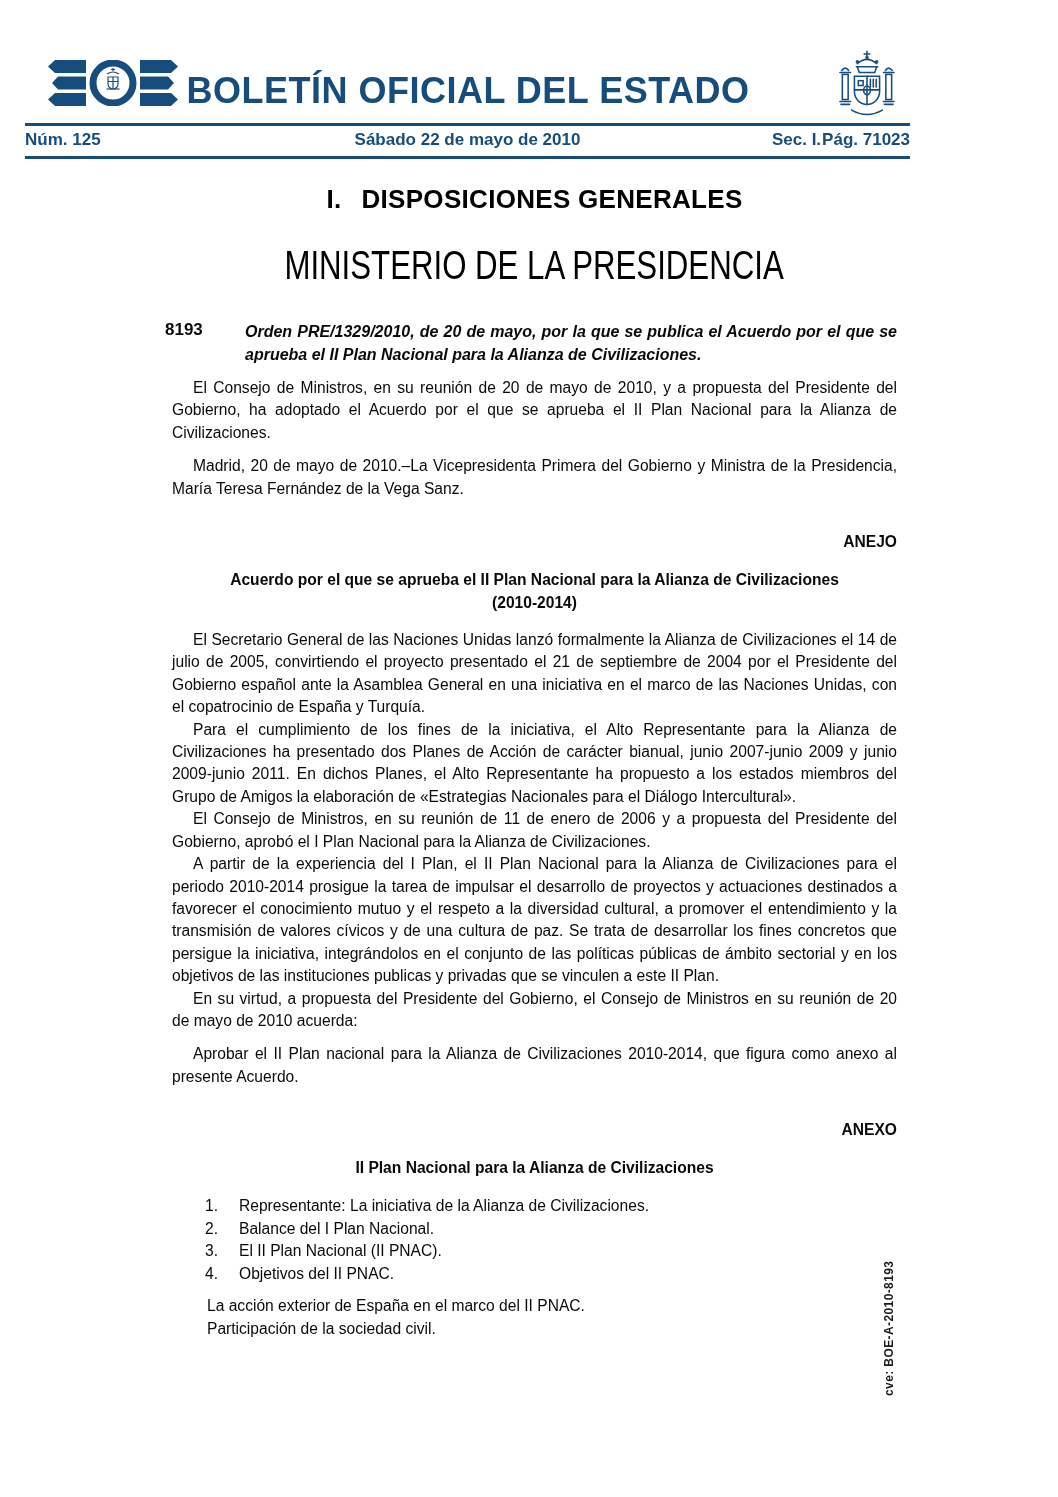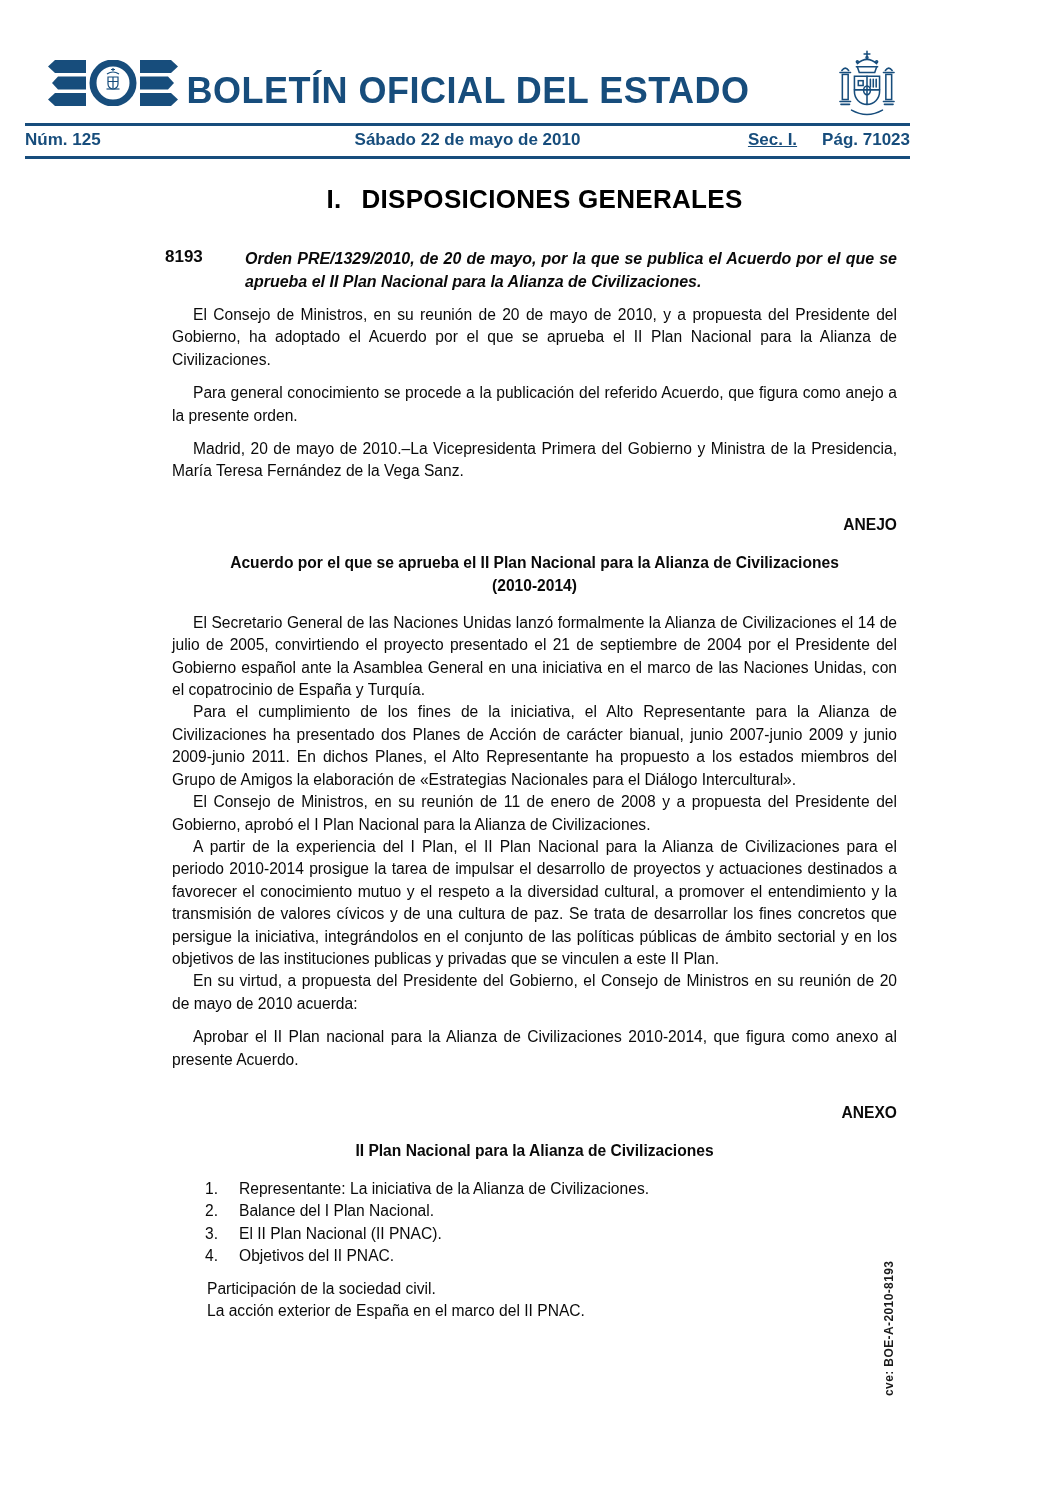--- a/index.html
+++ b/index.html
@@ -27,21 +27,21 @@
   .rule { position: absolute; left: 25px; right: 26px; height: 3px; background: var(--blue); }
   .rule-top { top: 123px; }
   .rule-bottom { top: 156px; }
   .header-row {
     position: absolute; left: 25px; right: 26px; top: 130px;
     display: flex; justify-content: space-between; align-items: baseline;
     font-size: 17px; font-weight: bold; color: var(--blue);
   }
   .header-row .mid { position: absolute; left: 0; right: 0; text-align: center; }
   .secpage span { display: inline-block; }
-  .secpage .sec { margin-right: 25px; text-decoration: underline; }
+  .secpage .sec { margin-right: 1px; }
 
   
   .content { position: absolute; left: 172px; top: 184px; width: 725px; }
 
   .section-heading {
     text-align: center; font-size: 26px; font-weight: bold; color: #000;
     letter-spacing: 0.3px;
   }
   .section-heading .sec-num { margin-right: 20px; }
 
@@ -152,38 +152,38 @@
     <span class="mid">Sábado 22 de mayo de 2010</span>
     <span class="secpage"><span class="sec">Sec. I.</span><span>Pág. 71023</span></span>
   </div>
 
   <div class="rule rule-bottom"></div>
 
   <div class="content">
 
     <h2 class="section-heading"><span class="sec-num">I.</span><span>DISPOSICIONES GENERALES</span></h2>
 
+    <h3 class="ministry-heading"><span>MINISTERIO DE LA PRESIDENCIA</span></h3>
 
     <div class="item-head">
       <span class="item-num">8193</span>
       <p class="item-title">Orden PRE/1329/2010, de 20 de mayo, por la que se publica el Acuerdo por el que se aprueba el II Plan Nacional para la Alianza de Civilizaciones.</p>
     </div>
 
     <p class="para gap first-body">El Consejo de Ministros, en su reunión de 20 de mayo de 2010, y a propuesta del Presidente del Gobierno, ha adoptado el Acuerdo por el que se aprueba el II Plan Nacional para la Alianza de Civilizaciones.</p>
-    <p class="para gap">Para general conocimiento se procede a la publicación del referido Acuerdo, que figura como anejo a la presente orden.</p>
     <p class="para gap">Madrid, 20 de mayo de 2010.–La Vicepresidenta Primera del Gobierno y Ministra de la Presidencia, María Teresa Fernández de la Vega Sanz.</p>
 
     <h4 class="center-label">ANEJO</h4>
 
     <h4 class="block-heading"><span>Acuerdo por el que se aprueba el II Plan Nacional para la Alianza de Civilizaciones</span><span class="sub">(2010-2014)</span></h4>
 
     <div class="anejo-body">
       <p class="para">El Secretario General de las Naciones Unidas lanzó formalmente la Alianza de Civilizaciones el 14 de julio de 2005, convirtiendo el proyecto presentado el 21 de septiembre de 2004 por el Presidente del Gobierno español ante la Asamblea General en una iniciativa en el marco de las Naciones Unidas, con el copatrocinio de España y Turquía.</p>
       <p class="para">Para el cumplimiento de los fines de la iniciativa, el Alto Representante para la Alianza de Civilizaciones ha presentado dos Planes de Acción de carácter bianual, junio 2007-junio 2009 y junio 2009-junio 2011. En dichos Planes, el Alto Representante ha propuesto a los estados miembros del Grupo de Amigos la elaboración de «Estrategias Nacionales para el Diálogo Intercultural».</p>
-      <p class="para">El Consejo de Ministros, en su reunión de 11 de enero de 2008 y a propuesta del Presidente del Gobierno, aprobó el I Plan Nacional para la Alianza de Civilizaciones.</p>
+      <p class="para">El Consejo de Ministros, en su reunión de 11 de enero de 2006 y a propuesta del Presidente del Gobierno, aprobó el I Plan Nacional para la Alianza de Civilizaciones.</p>
       <p class="para">A partir de la experiencia del I Plan, el II Plan Nacional para la Alianza de Civilizaciones para el periodo 2010-2014 prosigue la tarea de impulsar el desarrollo de proyectos y actuaciones destinados a favorecer el conocimiento mutuo y el respeto a la diversidad cultural, a promover el entendimiento y la transmisión de valores cívicos y de una cultura de paz. Se trata de desarrollar los fines concretos que persigue la iniciativa, integrándolos en el conjunto de las políticas públicas de ámbito sectorial y en los objetivos de las instituciones publicas y privadas que se vinculen a este II Plan.</p>
       <p class="para">En su virtud, a propuesta del Presidente del Gobierno, el Consejo de Ministros en su reunión de 20 de mayo de 2010 acuerda:</p>
       <p class="para gap">Aprobar el II Plan nacional para la Alianza de Civilizaciones 2010-2014, que figura como anexo al presente Acuerdo.</p>
     </div>
 
     <h4 class="center-label regular">ANEXO</h4>
 
     <h4 class="block-heading">II Plan Nacional para la Alianza de Civilizaciones</h4>
 
     <ol class="toc">
@@ -199,21 +199,21 @@
           <span class="num">3.</span>
           <span>El II Plan Nacional (II PNAC).</span>
         </li>
       <li class="toc-item">
           <span class="num">4.</span>
           <span>Objetivos del II PNAC.</span>
         </li>
     </ol>
 
     <div class="extra-lines">
+      <div class="extra-line">La acción exterior de España en el marco del II PNAC.</div>
       <div class="extra-line">Participación de la sociedad civil.</div>
-      <div class="extra-line">La acción exterior de España en el marco del II PNAC.</div>
     </div>
 
   </div>
 
   <div class="cve">cve: BOE-A-2010-8193</div>
 
 </div>
 
 </body></html>

